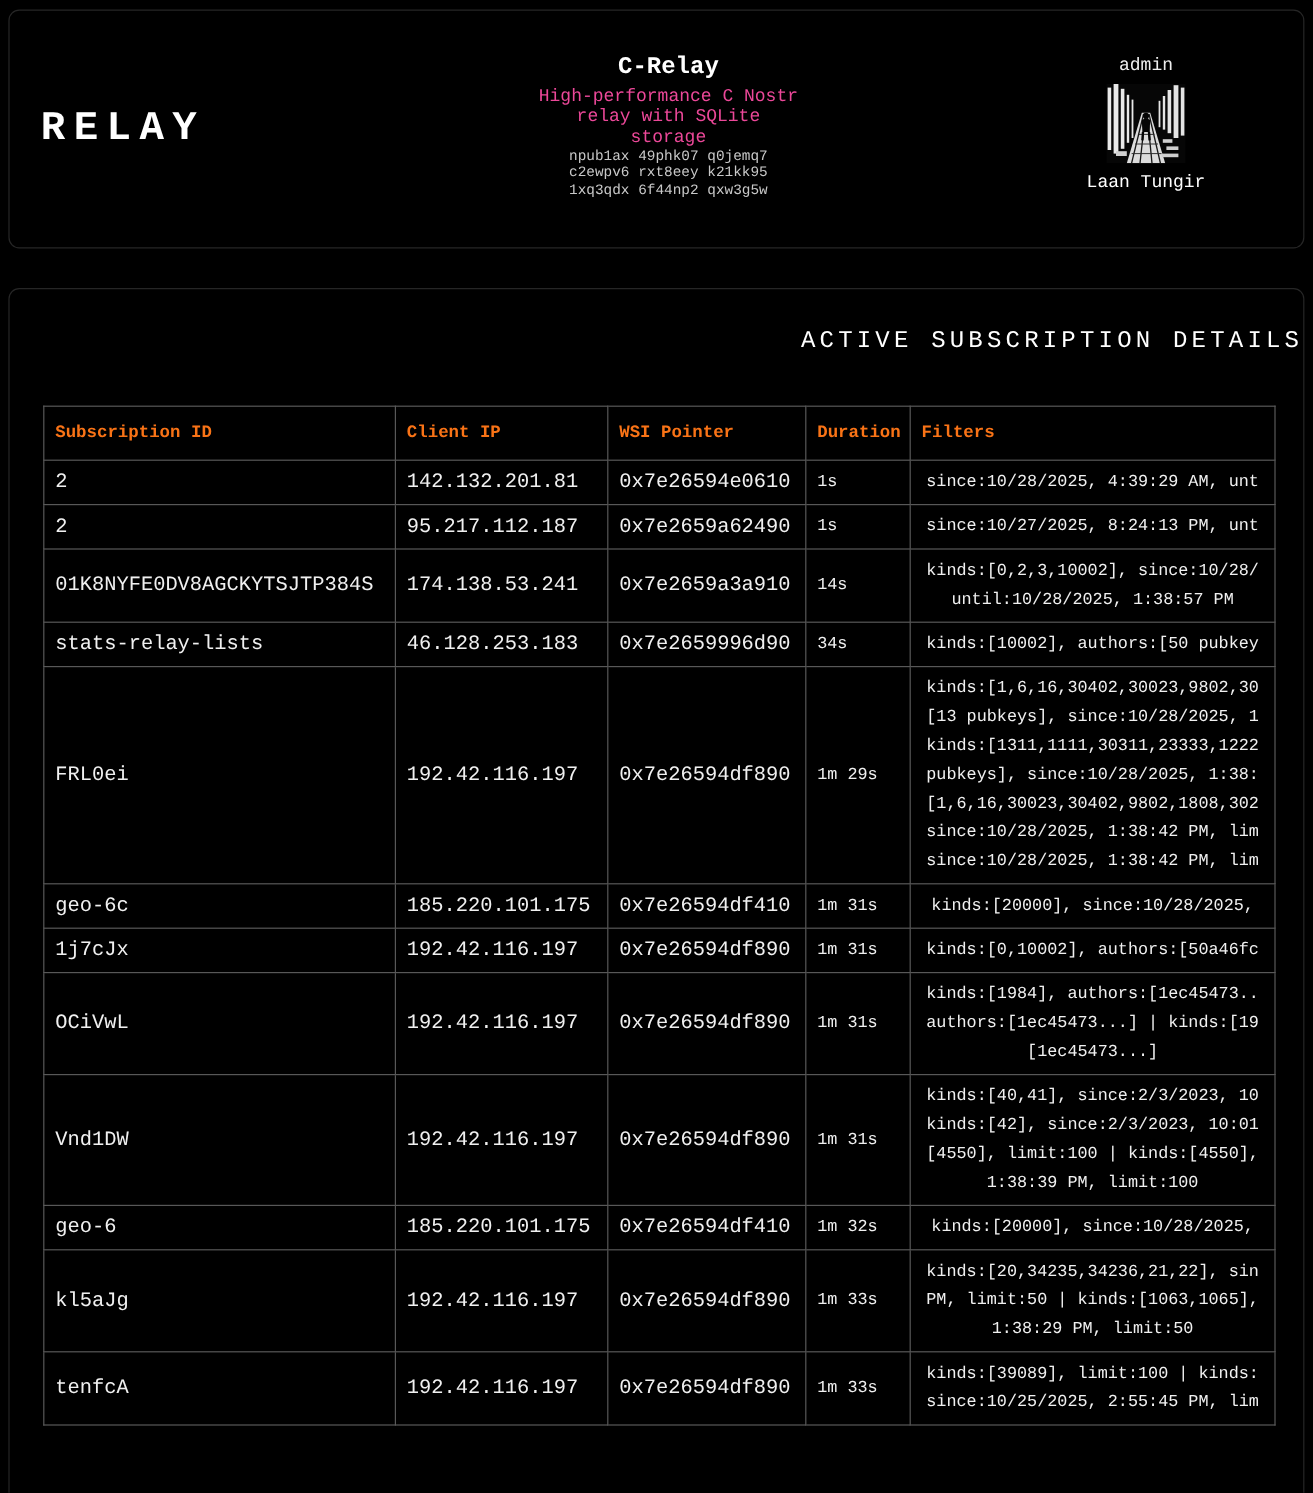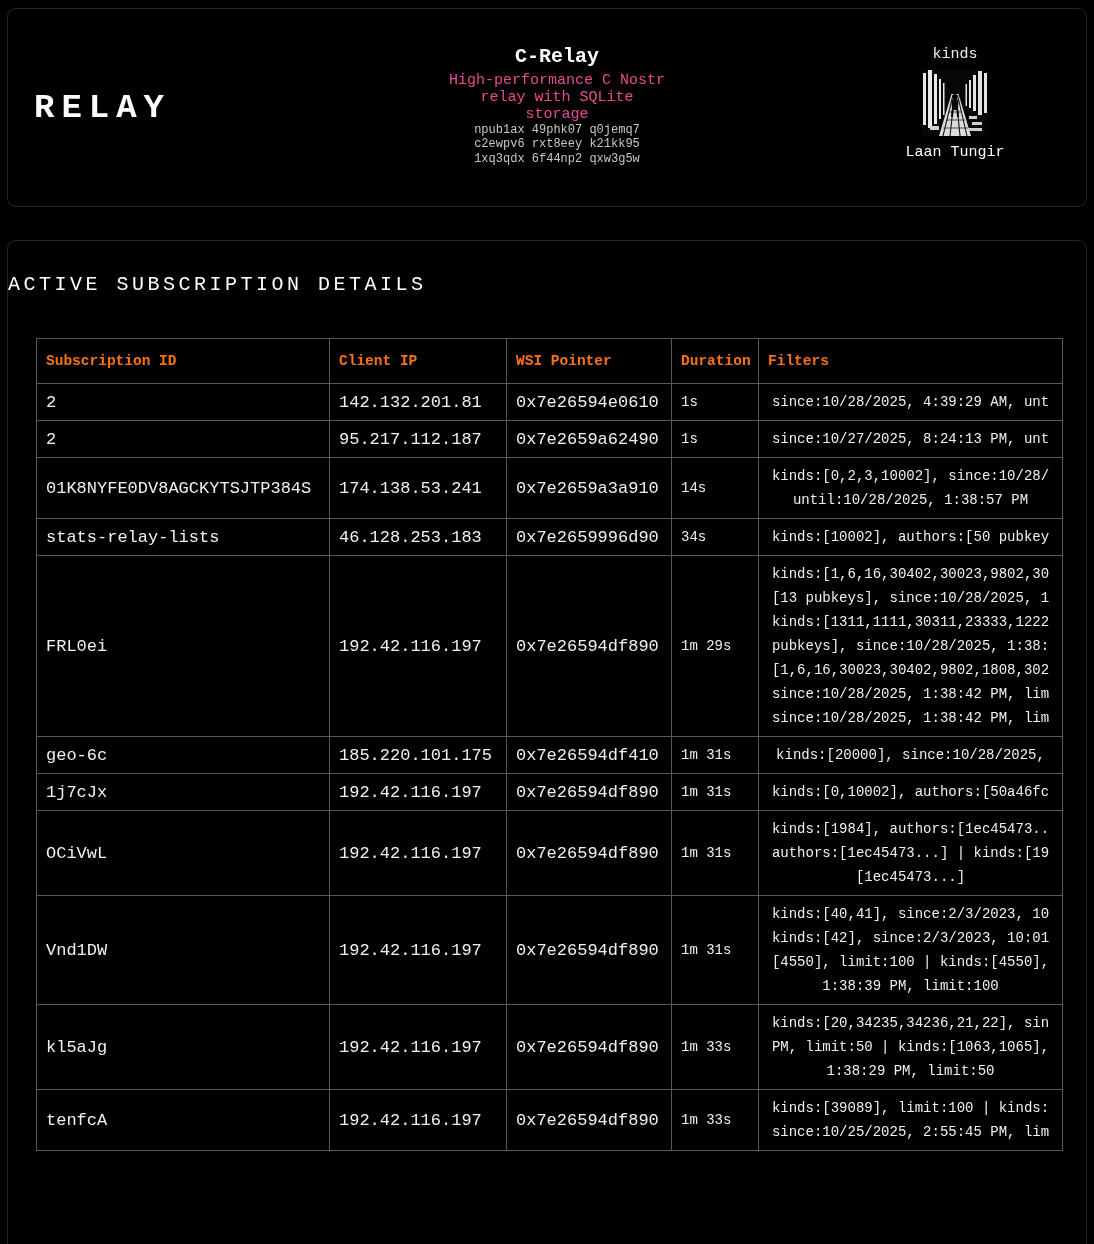--- a/index.html
+++ b/index.html
@@ -68,21 +68,21 @@
   }
   .admin-name { font-size: 15px; color: #ffffff; margin-top: 8px; }
 
   
   .main-panel {
     margin: 0 7px;
     height: 1400px; 
     padding-top: 32px;
   }
   .subs-title {
-    text-align: left;
+    text-align: right;
     font-size: 20px;
     font-weight: normal;
     letter-spacing: 3.5px;
     color: #ffffff;
     margin: 0;
   }
   table.subs-table {
     border-collapse: collapse;
     table-layout: fixed;
     width: 1026px;
@@ -128,21 +128,21 @@
     <div class="app-title">C-Relay</div>
     <div class="app-subtitle">High-performance C Nostr
 relay with SQLite
 storage</div>
     <div class="npub">npub1ax 49phk07 q0jemq7
 c2ewpv6 rxt8eey k21kk95
 1xq3qdx 6f44np2 qxw3g5w</div>
   </div>
 
   <div class="admin-block">
-    <div class="admin-label">kinds</div>
+    <div class="admin-label">admin</div>
     <svg class="avatar" viewBox="0 0 66 66" role="img">
       <rect width="66" height="66" fill="#060606"></rect>
 
       <g fill="#e9e9e9">
         <rect x="1" y="3" width="3" height="52"></rect>
         <rect x="6" y="0" width="4" height="58"></rect>
         <rect x="12" y="4" width="3" height="50"></rect>
         <rect x="17" y="9" width="2" height="40"></rect>
         <rect x="21" y="13" width="1.5" height="32"></rect>
       </g>
@@ -274,20 +274,27 @@
         <td class="c-id">Vnd1DW</td>
         <td class="c-ip">192.42.116.197</td>
         <td class="c-wsi">0x7e26594df890</td>
         <td class="c-dur">1m 31s</td>
         <td class="c-filters">kinds:[40,41], since:2/3/2023, 10
 kinds:[42], since:2/3/2023, 10:01
 [4550], limit:100 | kinds:[4550],
 1:38:39 PM, limit:100</td>
       </tr>
       <tr>
+        <td class="c-id">geo-6</td>
+        <td class="c-ip">185.220.101.175</td>
+        <td class="c-wsi">0x7e26594df410</td>
+        <td class="c-dur">1m 32s</td>
+        <td class="c-filters">kinds:[20000], since:10/28/2025,</td>
+      </tr>
+      <tr>
         <td class="c-id">kl5aJg</td>
         <td class="c-ip">192.42.116.197</td>
         <td class="c-wsi">0x7e26594df890</td>
         <td class="c-dur">1m 33s</td>
         <td class="c-filters">kinds:[20,34235,34236,21,22], sin
 PM, limit:50 | kinds:[1063,1065],
 1:38:29 PM, limit:50</td>
       </tr>
       <tr>
         <td class="c-id">tenfcA</td>

